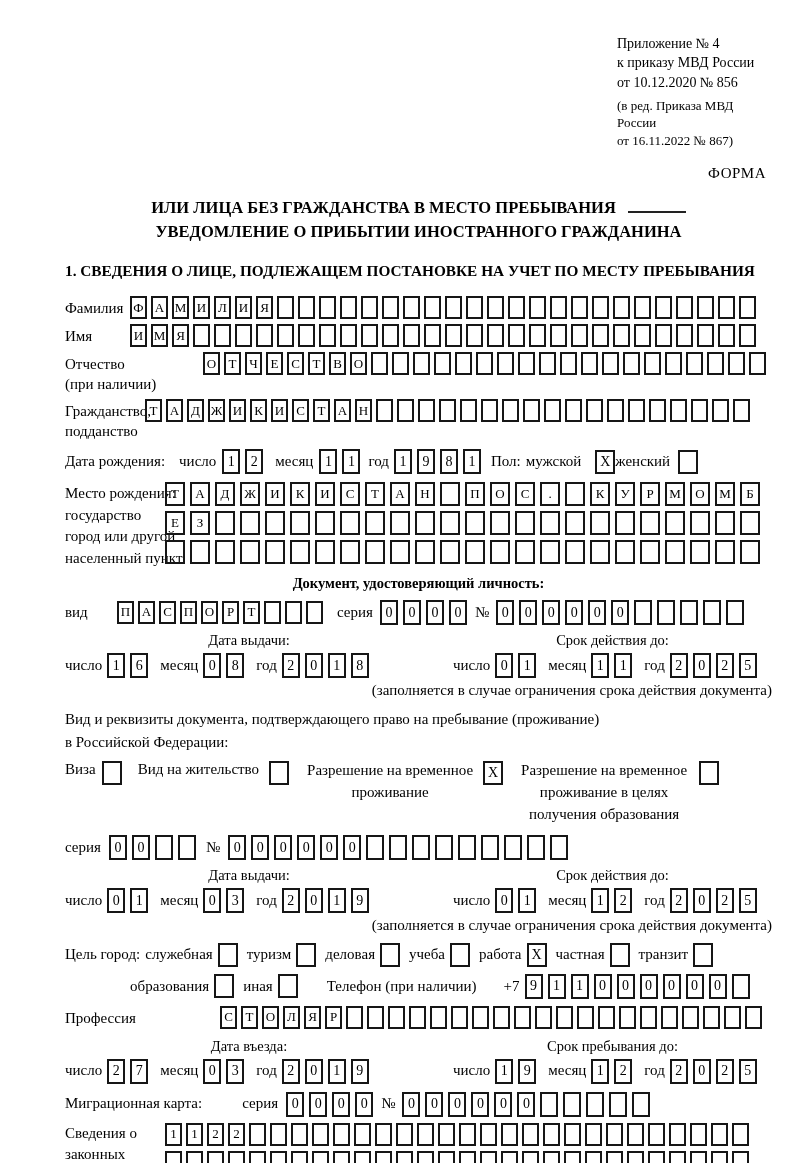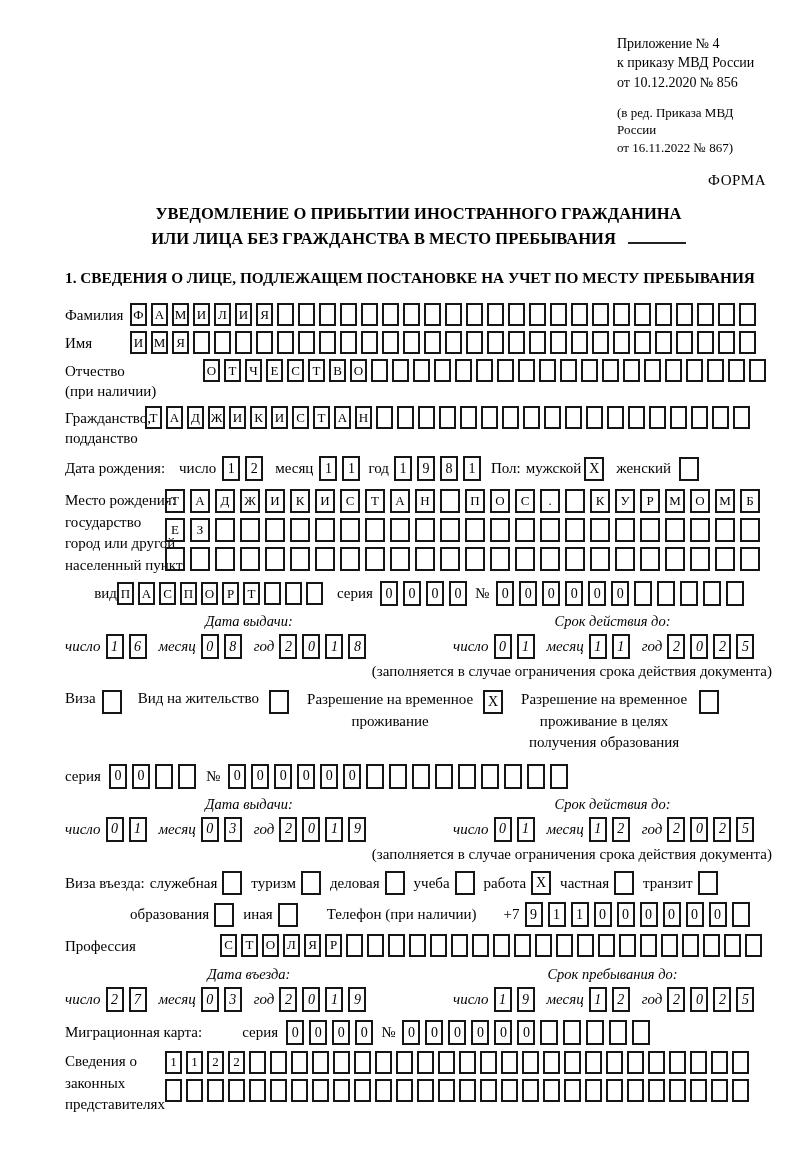--- a/index.html
+++ b/index.html
@@ -3,40 +3,40 @@
 <meta charset="utf-8">
 <style>
   html,body { margin:0; padding:0; background:#fff; }
   .page {
     width:800px; height:1163px; box-sizing:border-box;
     padding:34px 28px 0 65px; position:relative; overflow:hidden;
     font-family:"Liberation Serif","DejaVu Serif",serif; color:#000;
     font-size:15px; line-height:1.3;
   }
   .hdr { margin-left:552px; font-size:14px; line-height:1.38; }
-  .hdr .edition { font-size:13px; margin-top:12px; line-height:1.35; }
+  .hdr .edition { font-size:13px; margin-top:5px; line-height:1.35; }
   .form-label { text-align:right; font-weight:normal; font-size:15px; margin-top:14px; padding-right:6px; letter-spacing:.5px; }
   .title { text-align:center; font-weight:bold; font-size:16.5px; margin-top:12px; line-height:1.45; }
   .blankline { display:inline-block; width:58px; border-bottom:2.2px solid #222; height:.95em; margin-left:12px; }
   .sec-heading { font-weight:bold; font-size:15.3px; margin-top:17px; margin-bottom:16px; }
 
   .frow { display:flex; align-items:flex-start; margin-bottom:5px; }
   .lbl { flex:0 0 auto; padding-top:3px; }
   .cells { display:flex; gap:4px; flex-wrap:nowrap; }
   .cell { flex:0 0 auto; width:17px; height:23px; box-sizing:border-box; border:2px solid #161616;
           display:flex; align-items:center; justify-content:center; font-size:13px; }
   .wcells { gap:5px; } .wcells .cell { width:20px; height:24px; }
   .ncells { gap:5px; } .ncells .cell { width:18px; height:25px; font-size:14px; }
   .cbx { flex:0 0 auto; width:20px; height:24px; box-sizing:border-box; border:2px solid #161616;
          display:inline-flex; align-items:center; justify-content:center; font-size:14px; }
   .stack > div { margin-bottom:5px; }
-  .inline { display:flex; align-items:center;text-align:right; }
+  .inline { display:flex; align-items:center; }
 
   .doc-heading { text-align:center; font-weight:bold; font-size:14.5px; margin:3px 0 7px 0; }
-  .dates { display:flex; margin-bottom:2px;font-style:italic; }
+  .dates { display:flex; margin-bottom:2px; }
   .dcol-l { width:368px; flex:0 0 auto; }
   .dcol-r { flex:1; padding-left:20px; box-sizing:border-box; }
   .dlabel { text-align:center; font-size:14.5px; margin-bottom:3px; }
   .dgroup { display:flex; align-items:center; }
   .dgroup .t { margin-right:5px; }
   .dgroup .g2 { margin-left:12px; }
   .restrict-note { text-align:right; font-size:15px; margin:3px 0 7px 0; }
 
   .intro { margin:6px 0 2px 0; line-height:1.55; }
   .permits { display:flex; align-items:flex-start; margin:6px 0 10px 0; }
@@ -61,22 +61,22 @@
     <div>от 10.12.2020 № 856</div>
     <div class="edition">
       <div>(в ред. Приказа МВД России</div>
       <div>от 16.11.2022 № 867)</div>
     </div>
   </div>
 
   <div class="form-label">ФОРМА</div>
 
   <div class="title">
+    <div><span>ИЛИ ЛИЦА БЕЗ ГРАЖДАНСТВА В МЕСТО ПРЕБЫВАНИЯ</span><span class="blankline"></span></div>
     <div>УВЕДОМЛЕНИЕ О ПРИБЫТИИ ИНОСТРАННОГО ГРАЖДАНИНА</div>
-    <div><span>ИЛИ ЛИЦА БЕЗ ГРАЖДАНСТВА В МЕСТО ПРЕБЫВАНИЯ</span><span class="blankline"></span></div>
   </div>
 
   <div class="sec-heading">1. СВЕДЕНИЯ О ЛИЦЕ, ПОДЛЕЖАЩЕМ ПОСТАНОВКЕ НА УЧЕТ ПО МЕСТУ ПРЕБЫВАНИЯ</div>
 
   <div class="frow">
     <span class="lbl" style="width:65px">Фамилия</span>
     <div class="cells">
         <span class="cell">Ф</span>
         <span class="cell">А</span>
         <span class="cell">М</span>
@@ -233,23 +233,23 @@
         <span class="cell">1</span>
       </div>
     <span style="margin-left:8px; margin-right:5px">год</span>
     <div class="cells ncells">
         <span class="cell">1</span>
         <span class="cell">9</span>
         <span class="cell">8</span>
         <span class="cell">1</span>
       </div>
     <span style="margin-left:10px">Пол:</span>
-    <span style="margin-left:5px; margin-right:3px">мужской</span>
+    <span style="margin-left:5px; margin-right:14px">мужской</span>
     <span class="cbx">X</span>
-    <span style="margin-left:12px; margin-right:8px">женский</span>
+    <span style="margin-right:8px">женский</span>
     <span class="cbx"></span>
   </div>
 
   <div class="frow">
     <span class="lbl" style="width:100px; padding-top:1px">
       <div class="rep-lbl" style="width:100px">
         <div>Место рождения:</div>
         <div>государство</div>
         <div>город или другой</div>
         <div>населенный пункт</div>
@@ -330,20 +330,21 @@
           <span class="cell"></span>
           <span class="cell"></span>
           <span class="cell"></span>
           <span class="cell"></span>
           <span class="cell"></span>
           <span class="cell"></span>
         </div>
     </div>
   </div>
 
+  <div class="doc-heading">Документ, удостоверяющий личность:</div>
 
   <div class="frow inline">
     <span style="width:52px">вид</span>
     <div class="cells">
         <span class="cell">П</span>
         <span class="cell">А</span>
         <span class="cell">С</span>
         <span class="cell">П</span>
         <span class="cell">О</span>
         <span class="cell">Р</span>
@@ -416,20 +417,24 @@
             <span class="cell">2</span>
             <span class="cell">0</span>
             <span class="cell">2</span>
             <span class="cell">5</span>
           </div>
       </div>
     </div>
   </div>
   <div class="restrict-note">(заполняется в случае ограничения срока действия документа)</div>
 
+  <div class="intro">
+    <div>Вид и реквизиты документа, подтверждающего право на пребывание (проживание)</div>
+    <div>в Российской Федерации:</div>
+  </div>
 
   <div class="permits">
     <span style="margin-right:6px">Виза</span>
     <span class="cbx"></span>
     <span style="margin-left:16px; margin-right:10px">Вид на жительство</span>
     <span class="cbx"></span>
     <div class="pblock" style="margin-left:18px; margin-right:10px">
       <div>Разрешение на временное</div>
       <div>проживание</div>
     </div>
@@ -512,21 +517,21 @@
             <span class="cell">0</span>
             <span class="cell">2</span>
             <span class="cell">5</span>
           </div>
       </div>
     </div>
   </div>
   <div class="restrict-note">(заполняется в случае ограничения срока действия документа)</div>
 
   <div class="purpose">
-    <span class="t">Виза въезда:</span>
+    <span class="t">Цель город:</span>
     <span class="t">служебная</span>
     <span class="cbx"></span>
     <span class="t">туризм</span>
     <span class="cbx"></span>
     <span class="t">деловая</span>
     <span class="cbx"></span>
     <span class="t">учеба</span>
     <span class="cbx"></span>
     <span class="t">работа</span>
     <span class="cbx">X</span>

